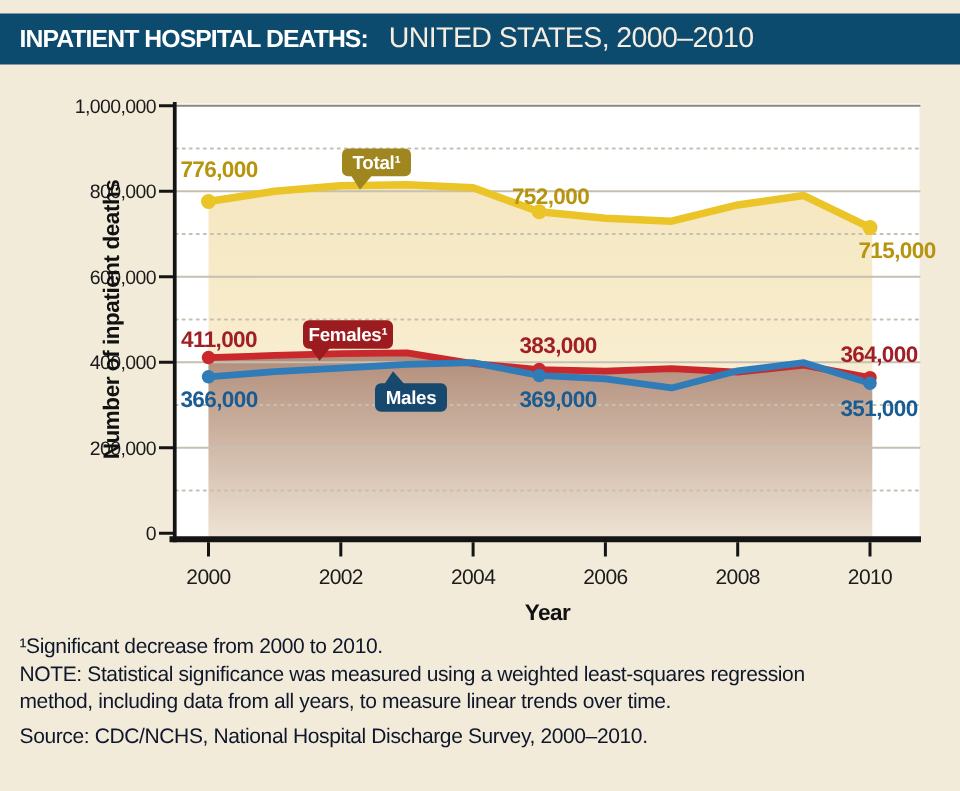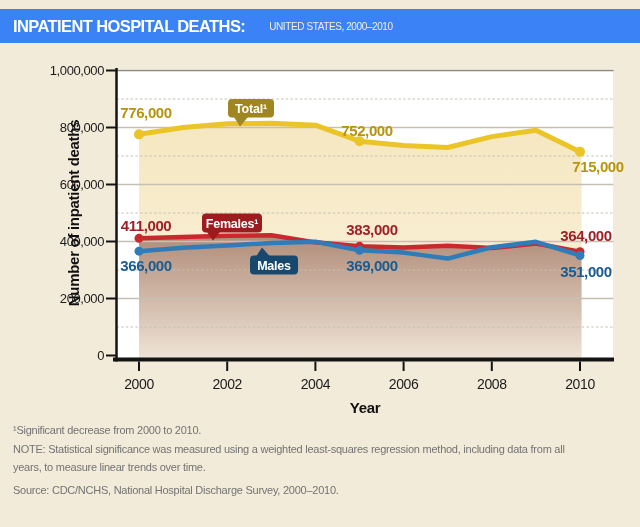--- a/index.html
+++ b/index.html
@@ -1,26 +1,26 @@
 <!DOCTYPE html>
 <html><head>
 <meta charset="utf-8">
 <style>
   html,body{margin:0;padding:0}
   body{width:640px;height:527px;background:#F2EBDA;font-family:"Liberation Sans",sans-serif;position:relative;overflow:hidden}
-  .title-bar{position:absolute;left:0;top:9px;width:640px;height:34px;background:#3b82f6;display:flex;align-items:center;padding-left:13px;box-sizing:border-box}
+  .title-bar{position:absolute;left:0;top:9px;width:640px;height:34px;background:#0c4a6e;display:flex;align-items:center;padding-left:13px;box-sizing:border-box}
   .title-main{color:#FFFFFF;font-weight:bold;font-size:16.5px;letter-spacing:-0.6px;white-space:pre}
-  .title-sub{color:#F6EDE0;font-size:10px;margin-left:24px;letter-spacing:-0.4px;white-space:pre}
+  .title-sub{color:#F6EDE0;font-size:19px;margin-left:14px;letter-spacing:-0.4px;white-space:pre}
   #chart{position:absolute;left:0;top:0}
   .ytick{font-family:"Liberation Sans",sans-serif;font-size:13px;fill:#1B1B1B;letter-spacing:-0.4px}
   .xtick{font-family:"Liberation Sans",sans-serif;font-size:14px;fill:#1B1B1B;letter-spacing:-0.4px}
   .axis-title{font-family:"Liberation Sans",sans-serif;font-size:15px;font-weight:bold;fill:#111;letter-spacing:-0.3px}
   .dlabel{font-family:"Liberation Sans",sans-serif;font-size:15px;font-weight:bold;letter-spacing:-0.4px}
   .cotext{font-family:"Liberation Sans",sans-serif;font-size:12.5px;font-weight:bold;fill:#FFFFFF;letter-spacing:-0.2px}
-  .fnotes{position:absolute;left:13px;top:421px;width:575px;font-size:11px;color:#737373;letter-spacing:-0.25px;line-height:18.5px}
+  .fnotes{position:absolute;left:13px;top:421px;width:575px;font-size:14px;color:#0f172a;letter-spacing:-0.25px;line-height:18.5px}
   .fn-note{margin-top:0}
   .fn-src{margin-top:4px}
   .fnotes b{font-weight:normal}
 </style>
 </head>
 <body>
 
 <div class="title-bar">
   <span class="title-main">INPATIENT HOSPITAL DEATHS:</span>
   <span class="title-sub">UNITED STATES, 2000–2010</span>

